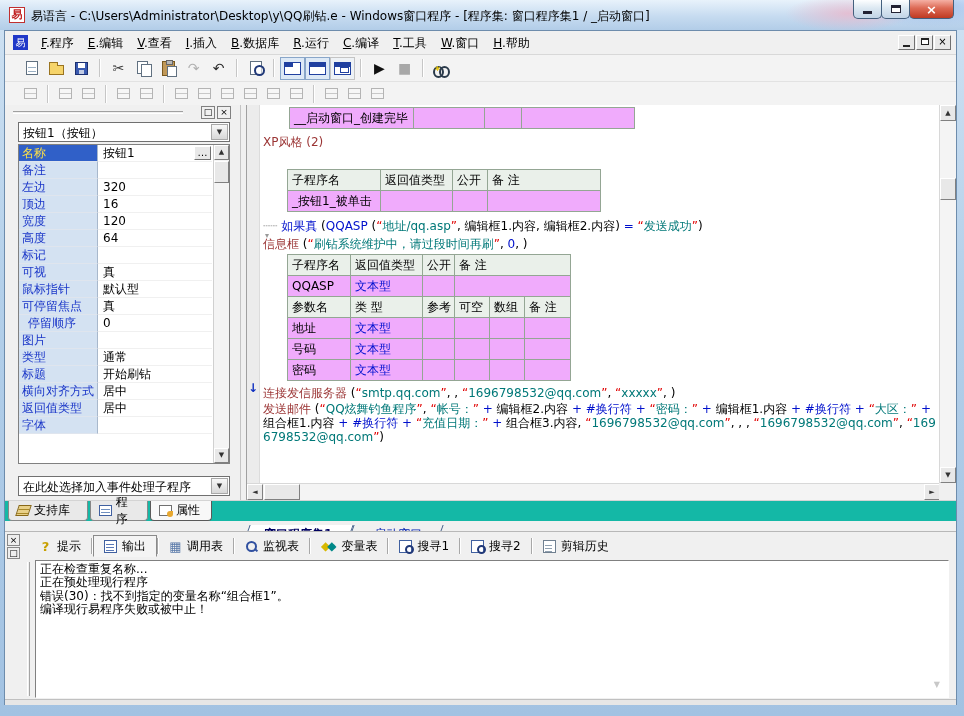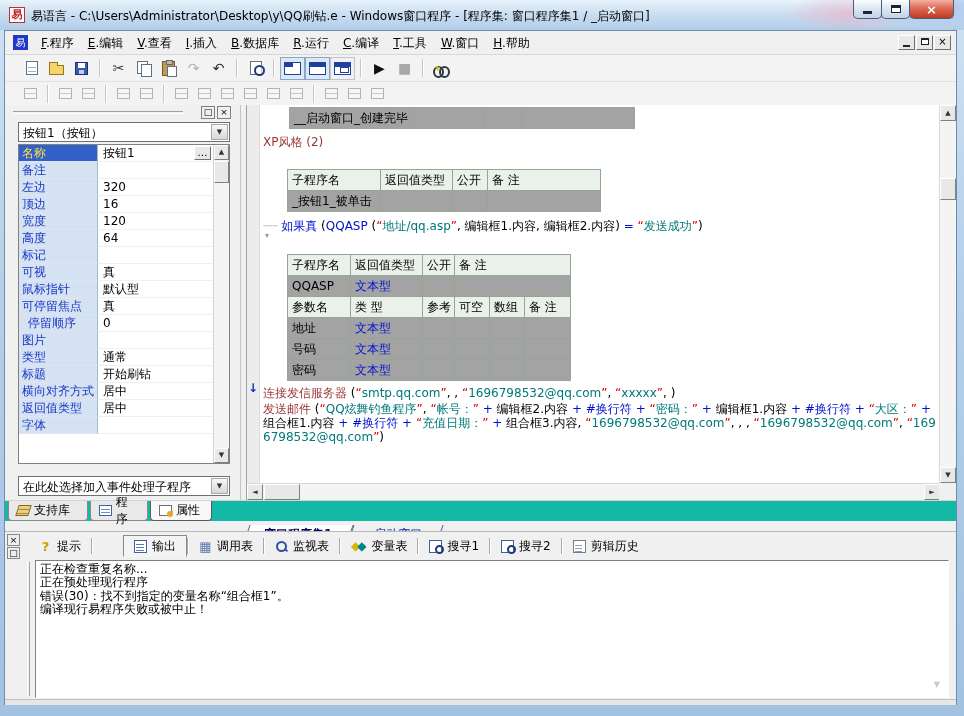--- a/index.html
+++ b/index.html
@@ -91,21 +91,21 @@
   .sbtn { position:absolute; left:0; width:15px; height:15px; background:#e8e8e8; border:1px solid; border-color:#fff #808080 #808080 #fff; font-size:7px; line-height:13px; text-align:center; color:#333; }
   .sthumb { position:absolute; left:0; width:15px; background:#e8e8e8; border:1px solid; border-color:#fff #808080 #808080 #fff; }
   .evcombo { top:371px; }
 
   
   .code { position:absolute; left:246px; top:105px; width:710px; height:395px; background:#fff; border-left:1px solid #a0a0a0; }
   .gutter { position:absolute; left:0; top:0; width:13px; height:378px; background:#ececec; border-right:1px solid #dcdcdc; }
   .cline { position:absolute; white-space:nowrap; }
   .seg-kw{color:#0010cc} .seg-cmd{color:#9b3535} .seg-str{color:#007878} .seg-q{color:#e00000}
   .seg-op{color:#0010cc} .seg-const{color:#0010cc} .seg-num{color:#0010cc} .seg-dots{color:#b0b0b0} .seg-pl{color:#000}
-  .ctable { position:absolute; display:grid; border-top:1px solid #94a694; border-left:1px solid #94a694; background:#a3a3a3; }
+  .ctable { position:absolute; display:grid; border-top:1px solid #94a694; border-left:1px solid #94a694; background:#f0abfc; }
   .ct-cell { border-right:1px solid #94a694; border-bottom:1px solid #94a694; height:21px; line-height:20px; padding:0 4px; white-space:nowrap; overflow:hidden; }
   .ct-head { background:#eaf0ea; }
   .ct-blue { color:#0010d0; }
   .fold { position:absolute; color:#9a9a9a; font-size:8px; }
   .bookmark { position:absolute; left:1px; color:#1030c0; font-weight:bold; font-size:12px; }
   .sendblock { position:absolute; left:16px; top:297px; width:678px; line-height:14px; word-break:break-all; white-space:normal; }
   .vsb { position:absolute; right:0; top:0; width:17px; height:378px; background:#f4f4f4; border-left:1px solid #d8d8d8; }
   .hsb { position:absolute; left:0; bottom:0; width:693px; height:17px; background:#f4f4f4; border-top:1px solid #d8d8d8; }
   .sbtn2 { position:absolute; width:16px; height:16px; background:#e8e8e8; border:1px solid; border-color:#fff #808080 #808080 #fff; font-size:7px; line-height:14px; text-align:center; color:#333; }
   .corner { position:absolute; right:0; bottom:0; width:17px; height:17px; background:#f0f0f0; }
@@ -123,21 +123,21 @@
   .ctab { position:relative; height:20px; line-height:19px; padding:0 18px; color:#0020b0; }
   .ctab::before { content:''; position:absolute; inset:0; transform:skewX(-20deg); border:1px solid #46618a; border-top:none; background:#f0f0f0; }
   .ctab.active::before { background:#fff; }
   .ctab.active { font-weight:bold; color:#000060; }
   .ctab span { position:relative; }
 
   
   .bottom { position:absolute; left:5px; top:531px; width:951px; height:168px; background:#f0f0f0; border-top:1px solid #b8b8b8; }
   .btabs { position:absolute; left:24px; top:1px; height:26px; display:flex; align-items:center; }
   .btab { height:22px; display:flex; align-items:center; gap:5px; padding:0 10px; white-space:nowrap; }
-  .btab.active { border:1px solid #8a8a8a; border-bottom:1px solid #f4f4f4; background:#f4f4f4;margin-left:30px; }
+  .btab.active { border:1px solid #8a8a8a; border-bottom:1px solid #f4f4f4; background:#f4f4f4; }
   .bsep { width:2px; height:16px; border-left:1px solid #a8a8a8; border-right:1px solid #fff; }
   .bic { display:inline-flex; align-items:center; justify-content:center; min-width:13px; height:13px; }
   .bic-help { color:#c8a000; font-weight:bold; font-size:13px; }
   .bic-output { width:12px; height:13px; background:#fff; border:1px solid #4060a0; background-image:repeating-linear-gradient(180deg,transparent 0 2px,#5878b8 2px 3px); background-size:8px 100%; background-position:1px 1px; background-repeat:no-repeat; }
   .bic-calls { color:#5878a8; font-size:13px; }
   .bic-watch { position:relative; width:13px; height:13px; }
   .bic-watch::before { content:''; position:absolute; left:1px; top:1px; width:7px; height:7px; border:2px solid #3050a0; border-radius:50%; }
   .bic-watch::after { content:''; position:absolute; left:9px; top:9px; width:4px; height:2px; background:#3050a0; transform:rotate(45deg); }
   .bic-vars .d1 { color:#d8b800; } .bic-vars .d2 { color:#008888; margin-left:-3px; }
   .bic-search { width:11px; height:13px; background:#fff; border:1px solid #4060a0; position:relative; }
@@ -404,20 +404,21 @@
     <div class="ct-cell ct-head">公开</div>
     <div class="ct-cell ct-head">备 注</div>
     <div class="ct-cell">_按钮1_被单击</div>
     <div class="ct-cell"></div>
     <div class="ct-cell"></div>
     <div class="ct-cell"></div>
   </div>
 
   <div class="cline" style="left:16px;top:113px;"><span class="seg-dots">┄┄ </span><span class="seg-kw">如果真</span><span class="seg-pl"> (</span><span class="seg-kw">QQASP</span><span class="seg-pl"> (</span><span class="seg-q">“</span><span class="seg-str">地址/qq.asp</span><span class="seg-q">”</span><span class="seg-pl">, 编辑框1.内容, 编辑框2.内容) </span><span class="seg-op">=</span><span class="seg-pl"> </span><span class="seg-q">“</span><span class="seg-str">发送成功</span><span class="seg-q">”</span><span class="seg-pl">)</span></div>
   <div class="fold" style="left:18px;top:126px;">▾</div>
+  <div class="cline" style="left:16px;top:131px;"><span class="seg-cmd">信息框</span><span class="seg-pl"> (</span><span class="seg-q">“</span><span class="seg-str">刷钻系统维护中，请过段时间再刷</span><span class="seg-q">”</span><span class="seg-pl">, </span><span class="seg-num">0</span><span class="seg-pl">, )</span></div>
 
   <div class="ctable" style="left:40px;top:149px;grid-template-columns:63px 72px 32px 116px;">
     <div class="ct-cell ct-head">子程序名</div>
     <div class="ct-cell ct-head">返回值类型</div>
     <div class="ct-cell ct-head">公开</div>
     <div class="ct-cell ct-head">备 注</div>
     <div class="ct-cell">QQASP</div>
     <div class="ct-cell ct-blue">文本型</div>
     <div class="ct-cell"></div>
     <div class="ct-cell"></div>

